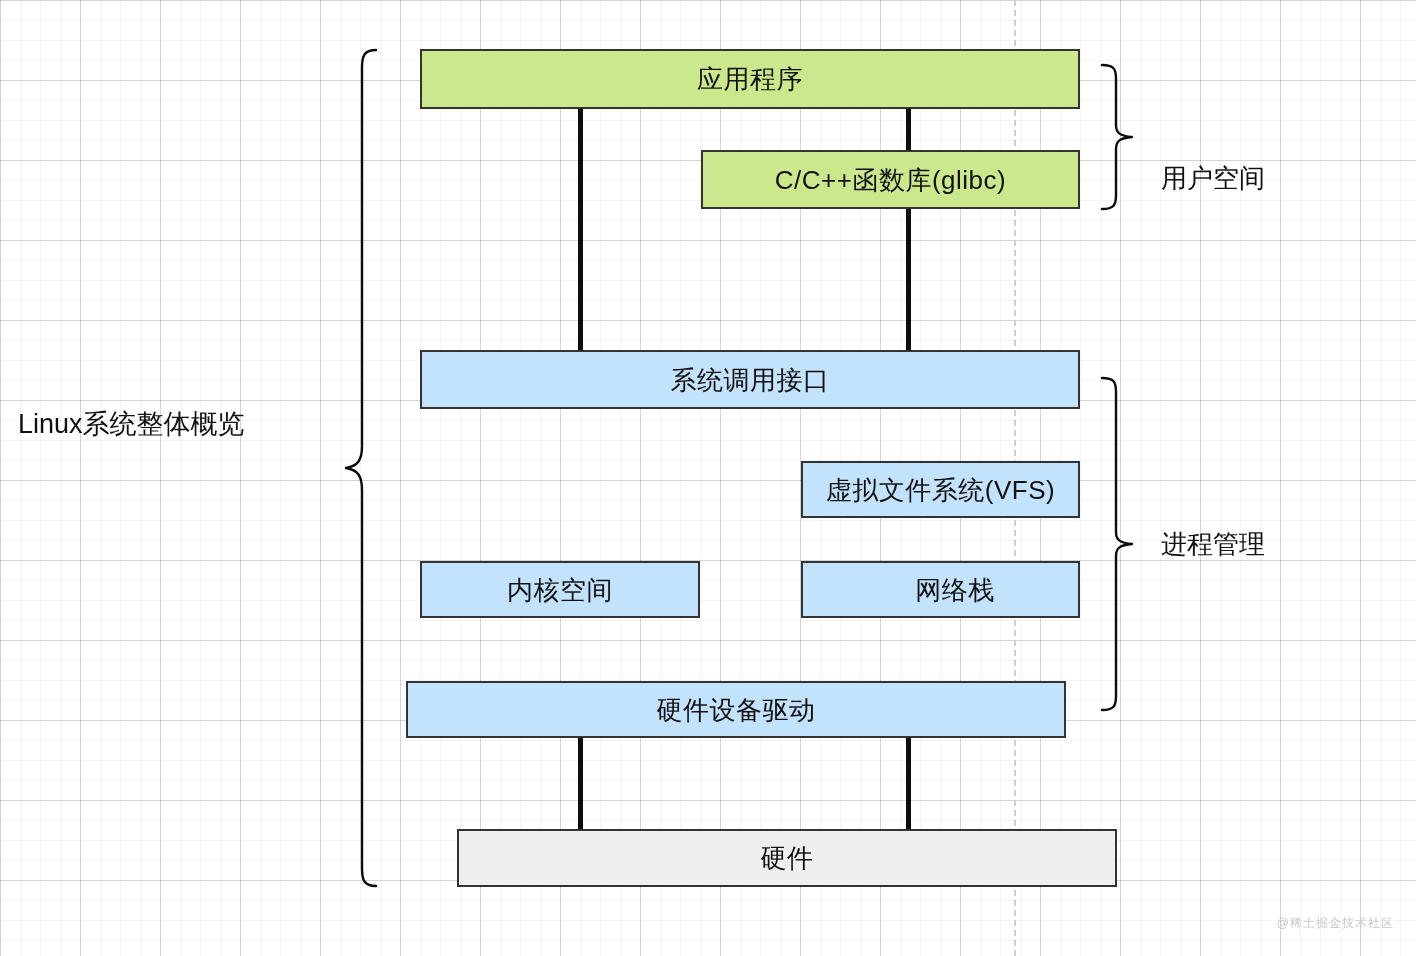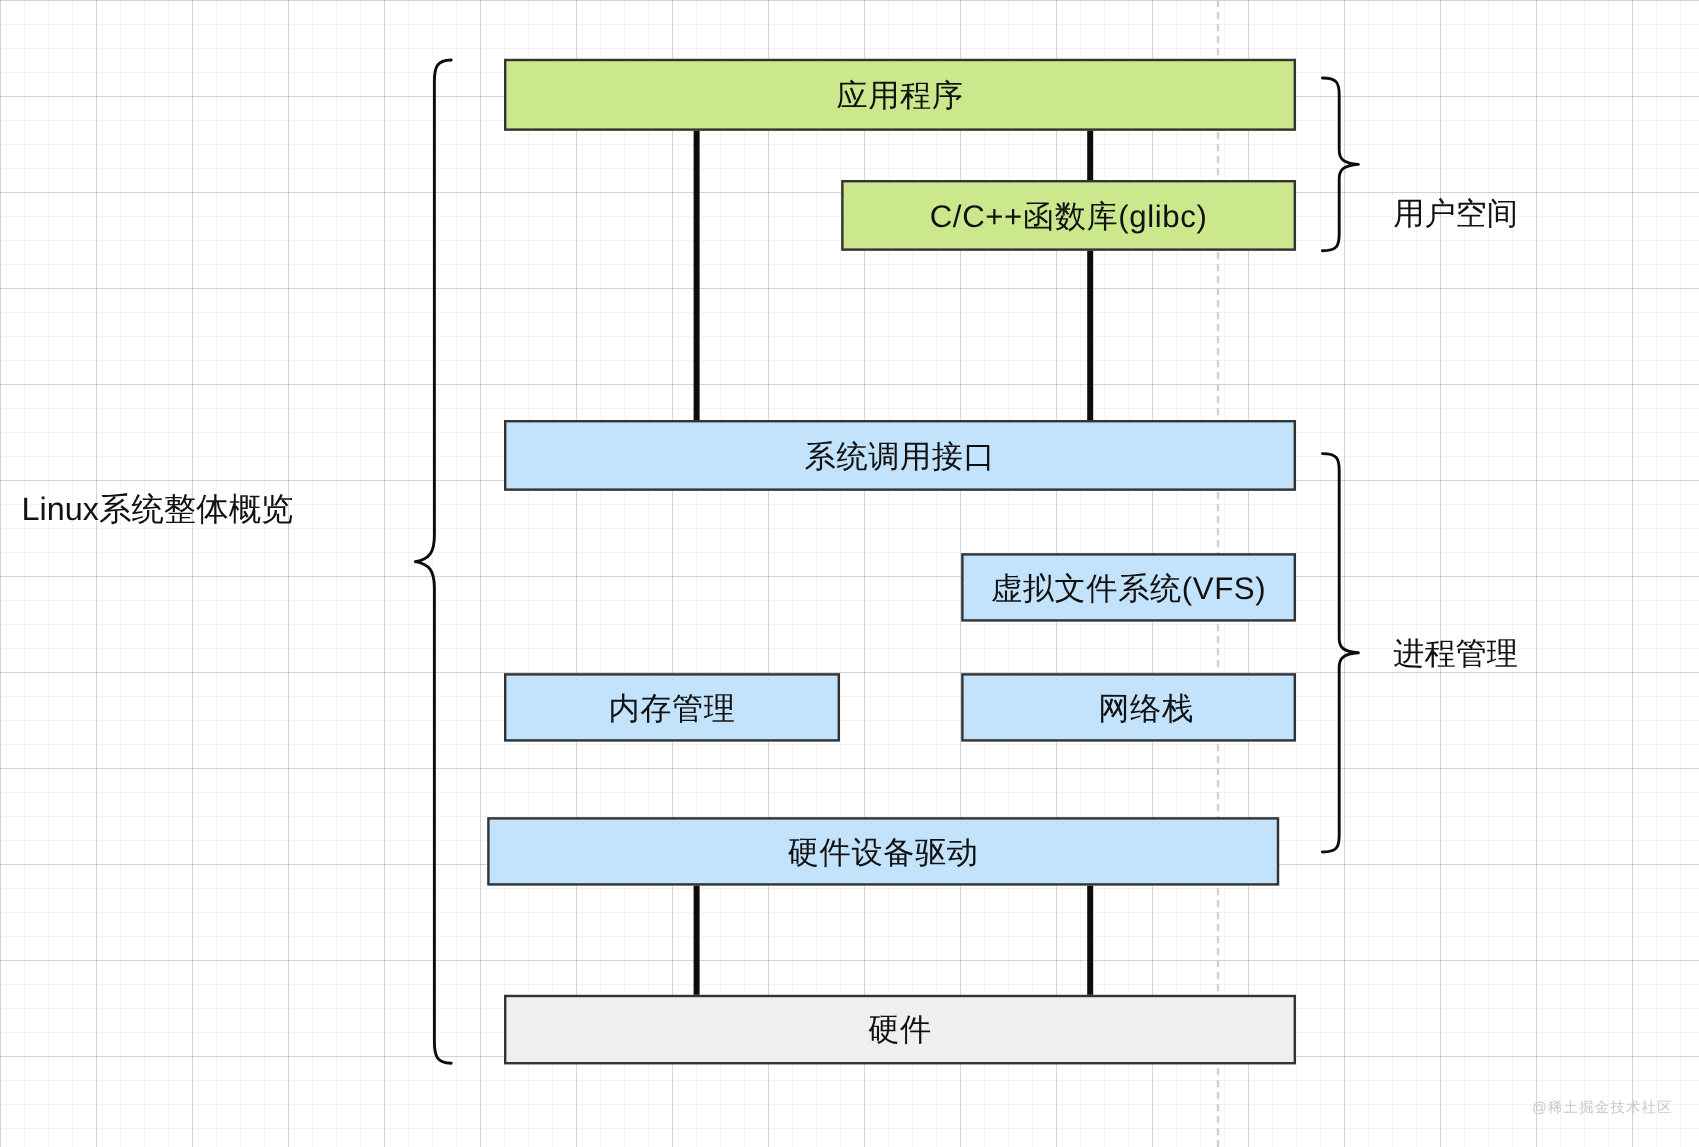--- a/index.html
+++ b/index.html
@@ -29,21 +29,21 @@
     display: flex;
     align-items: center;
     justify-content: center;
     font-size: 26px;
     color: #111111;
     letter-spacing: 0.5px;
     line-height: 1;
   }
   .box.green { background: #cbe88d; }
   .box.blue  { background: #c3e2fb; }
-  .box.gray  { background: #efefef; }
+  .box.gray  { background: #efefef; margin-left: 37px; }
 
   .connector {
     position: absolute;
     background: #0c0c0c;
     width: 5px;
   }
 
   .dashed-guide {
     position: absolute;
     left: 1014px;
@@ -108,21 +108,21 @@
   <div class="box blue" style="left:420px; top:350px; width:660px; height:59px;">
     <span>系统调用接口</span>
   </div>
 
 
   <div class="box blue" style="left:801px; top:461px; width:279px; height:57px;">
     <span>虚拟文件系统(VFS)</span>
   </div>
 
   <div class="box blue" style="left:420px; top:561px; width:280px; height:57px;">
-    <span>内存管理</span>
+    <span>内核空间</span>
   </div>
 
   <div class="box blue" style="left:801px; top:561px; width:279px; height:57px;padding-left:29px;">
     <span>网络栈</span>
   </div>
 
   <div class="box blue" style="left:396px; top:681px; width:660px; height:57px;margin-left:10px;">
     <span>硬件设备驱动</span>
   </div>
 

